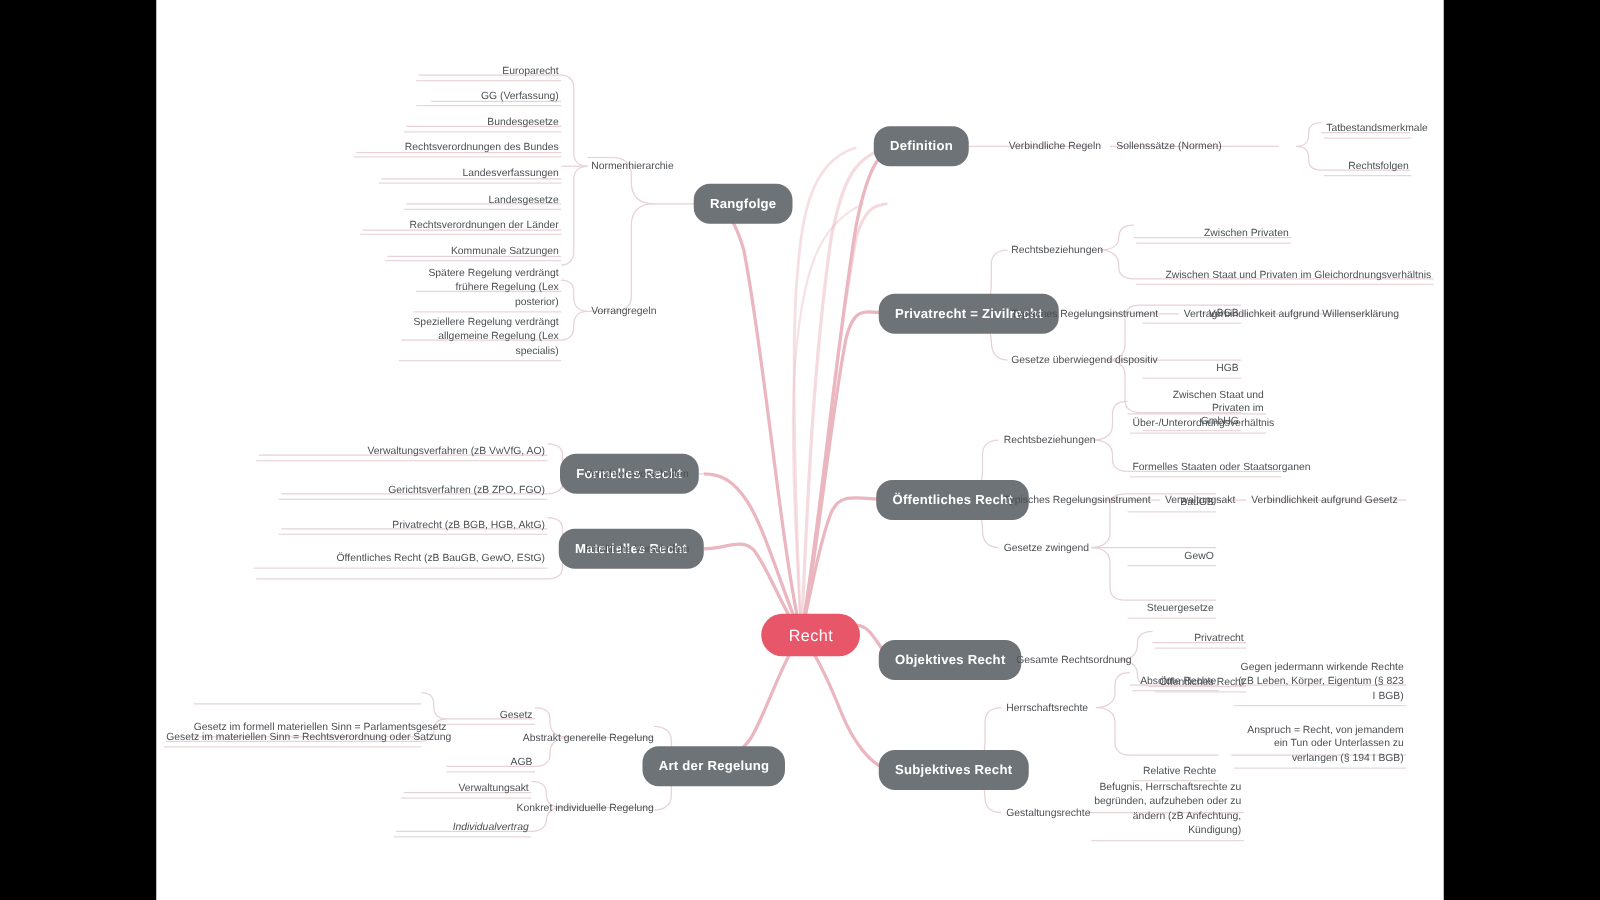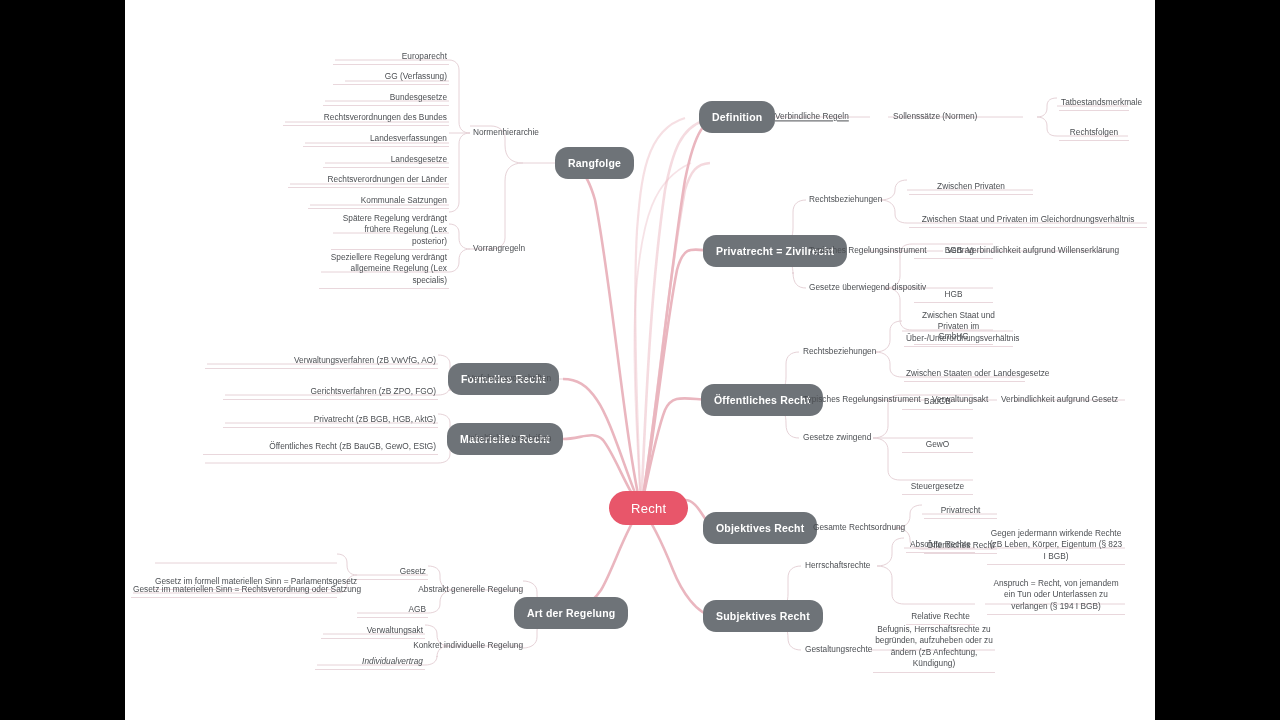--- a/index.html
+++ b/index.html
@@ -20,21 +20,21 @@
 
   
   .mid{ position:absolute; font-size:8.3px; color:#4c4f53; white-space:nowrap;
     transform:translateY(-50%); line-height:1.35; }
   .mid.r{ text-align:right; }
   .leafwrap{ position:absolute; }
   .leafwrap .txt{ font-size:8.3px; color:#4c4f53; line-height:1.38;
     padding:0 2px 2px 2px; white-space:nowrap; }
   .leafwrap .txt.wrap{ white-space:normal; }
   .leafwrap .line{ height:1px; background:#e9d7dc; width:100%; }
-  .leafwrap.right .txt{ text-align:center; }
+  .leafwrap.right .txt{ text-align:right; }
   .leafwrap.left{ text-align:right; }
   .leafwrap.left .txt{ text-align:right; }
 </style>
 </head>
 <body>
 
 <div id="stage">
   <div id="canvas">
 
     <svg id="wires" viewBox="0 0 1030 720">
@@ -195,21 +195,21 @@
     <div class="pill" style="left:578px; top:251px;">Privatrecht = Zivilrecht</div>
     <div class="pill" style="left:576px; top:400px;">Öffentliches Recht</div>
     <div class="pill" style="left:578px; top:528px;">Objektives Recht</div>
     <div class="pill" style="left:578px; top:616px;">Subjektives Recht</div>
 
     <div class="pill" style="left:430px; top:163px;text-align:center;">Rangfolge</div>
     <div class="pill" style="left:323px; top:379px;">Formelles Recht</div>
     <div class="pill" style="left:322px; top:439px;">Materielles Recht</div>
     <div class="pill" style="left:389px; top:613px;">Art der Regelung</div>
 
-    <div class="mid" style="left:650px; top:117px;text-decoration:underline;">Verbindliche Regeln</div>
+    <div class="mid" style="left:682px; top:117px;">Verbindliche Regeln</div>
     <div class="mid" style="left:768px; top:117px;">Sollenssätze (Normen)</div>
     <div class="leafwrap right" style="left:934px; top:97px; width:70px;">
       <div class="txt">Tatbestandsmerkmale</div>
       <div class="line"></div>
     </div>
     <div class="leafwrap right" style="left:934px; top:127px; width:70px;">
       <div class="txt">Rechtsfolgen</div>
       <div class="line"></div>
     </div>
 
@@ -238,21 +238,21 @@
       <div class="txt">GmbHG</div>
       <div class="line"></div>
     </div>
 
     <div class="mid" style="left:678px; top:352px;">Rechtsbeziehungen</div>
     <div class="leafwrap right" style="left:779px; top:310px; width:109px;">
       <div class="txt wrap">Zwischen Staat und Privaten im Über-/Unterordnungsverhältnis</div>
       <div class="line"></div>
     </div>
     <div class="leafwrap right" style="left:779px; top:368px; width:121px;">
-      <div class="txt">Zwischen Staaten oder Landesgesetze</div>
+      <div class="txt">Formelles Staaten oder Staatsorganen</div>
       <div class="line"></div>
     </div>
     <div class="mid" style="left:678px; top:400px;">Typisches Regelungsinstrument</div>
     <div class="mid" style="left:807px; top:400px;">Verwaltungsakt</div>
     <div class="mid" style="left:876px; top:400px;">Verbindlichkeit aufgrund Gesetz</div>
     <div class="mid" style="left:678px; top:438px;">Gesetze zwingend</div>
     <div class="leafwrap right" style="left:777px; top:396px; width:71px;">
       <div class="txt">BauGB</div>
       <div class="line"></div>
     </div>

